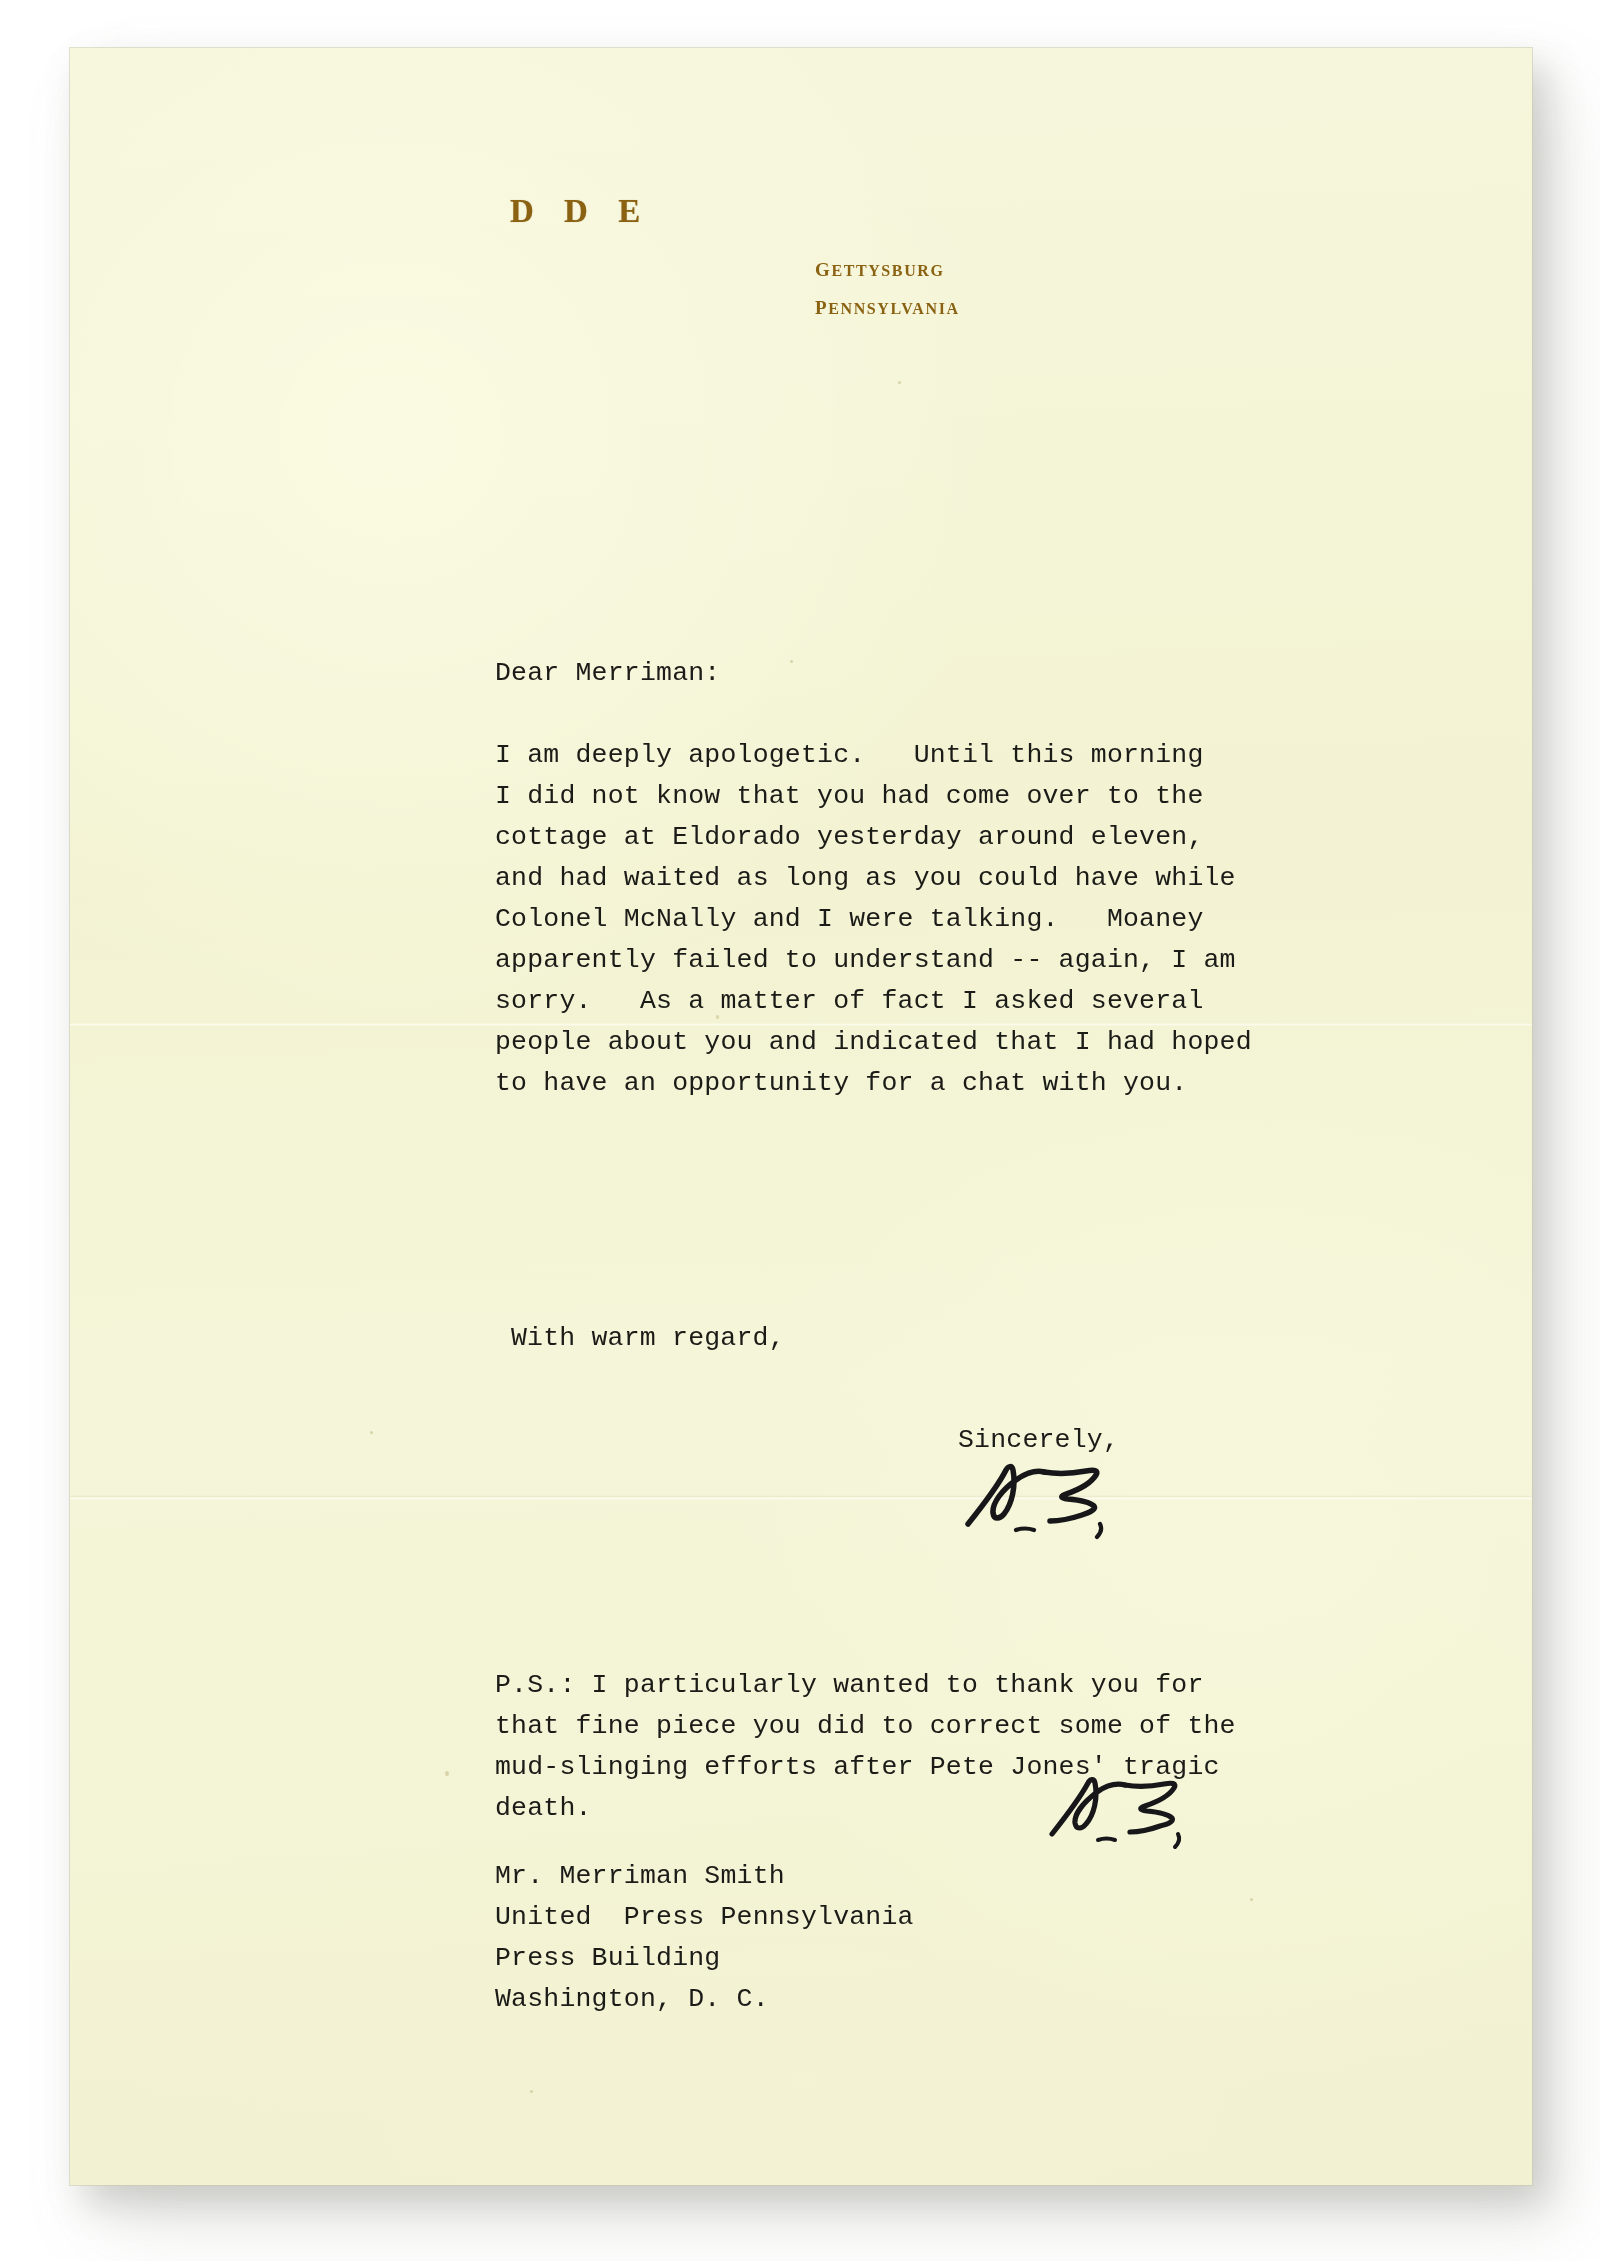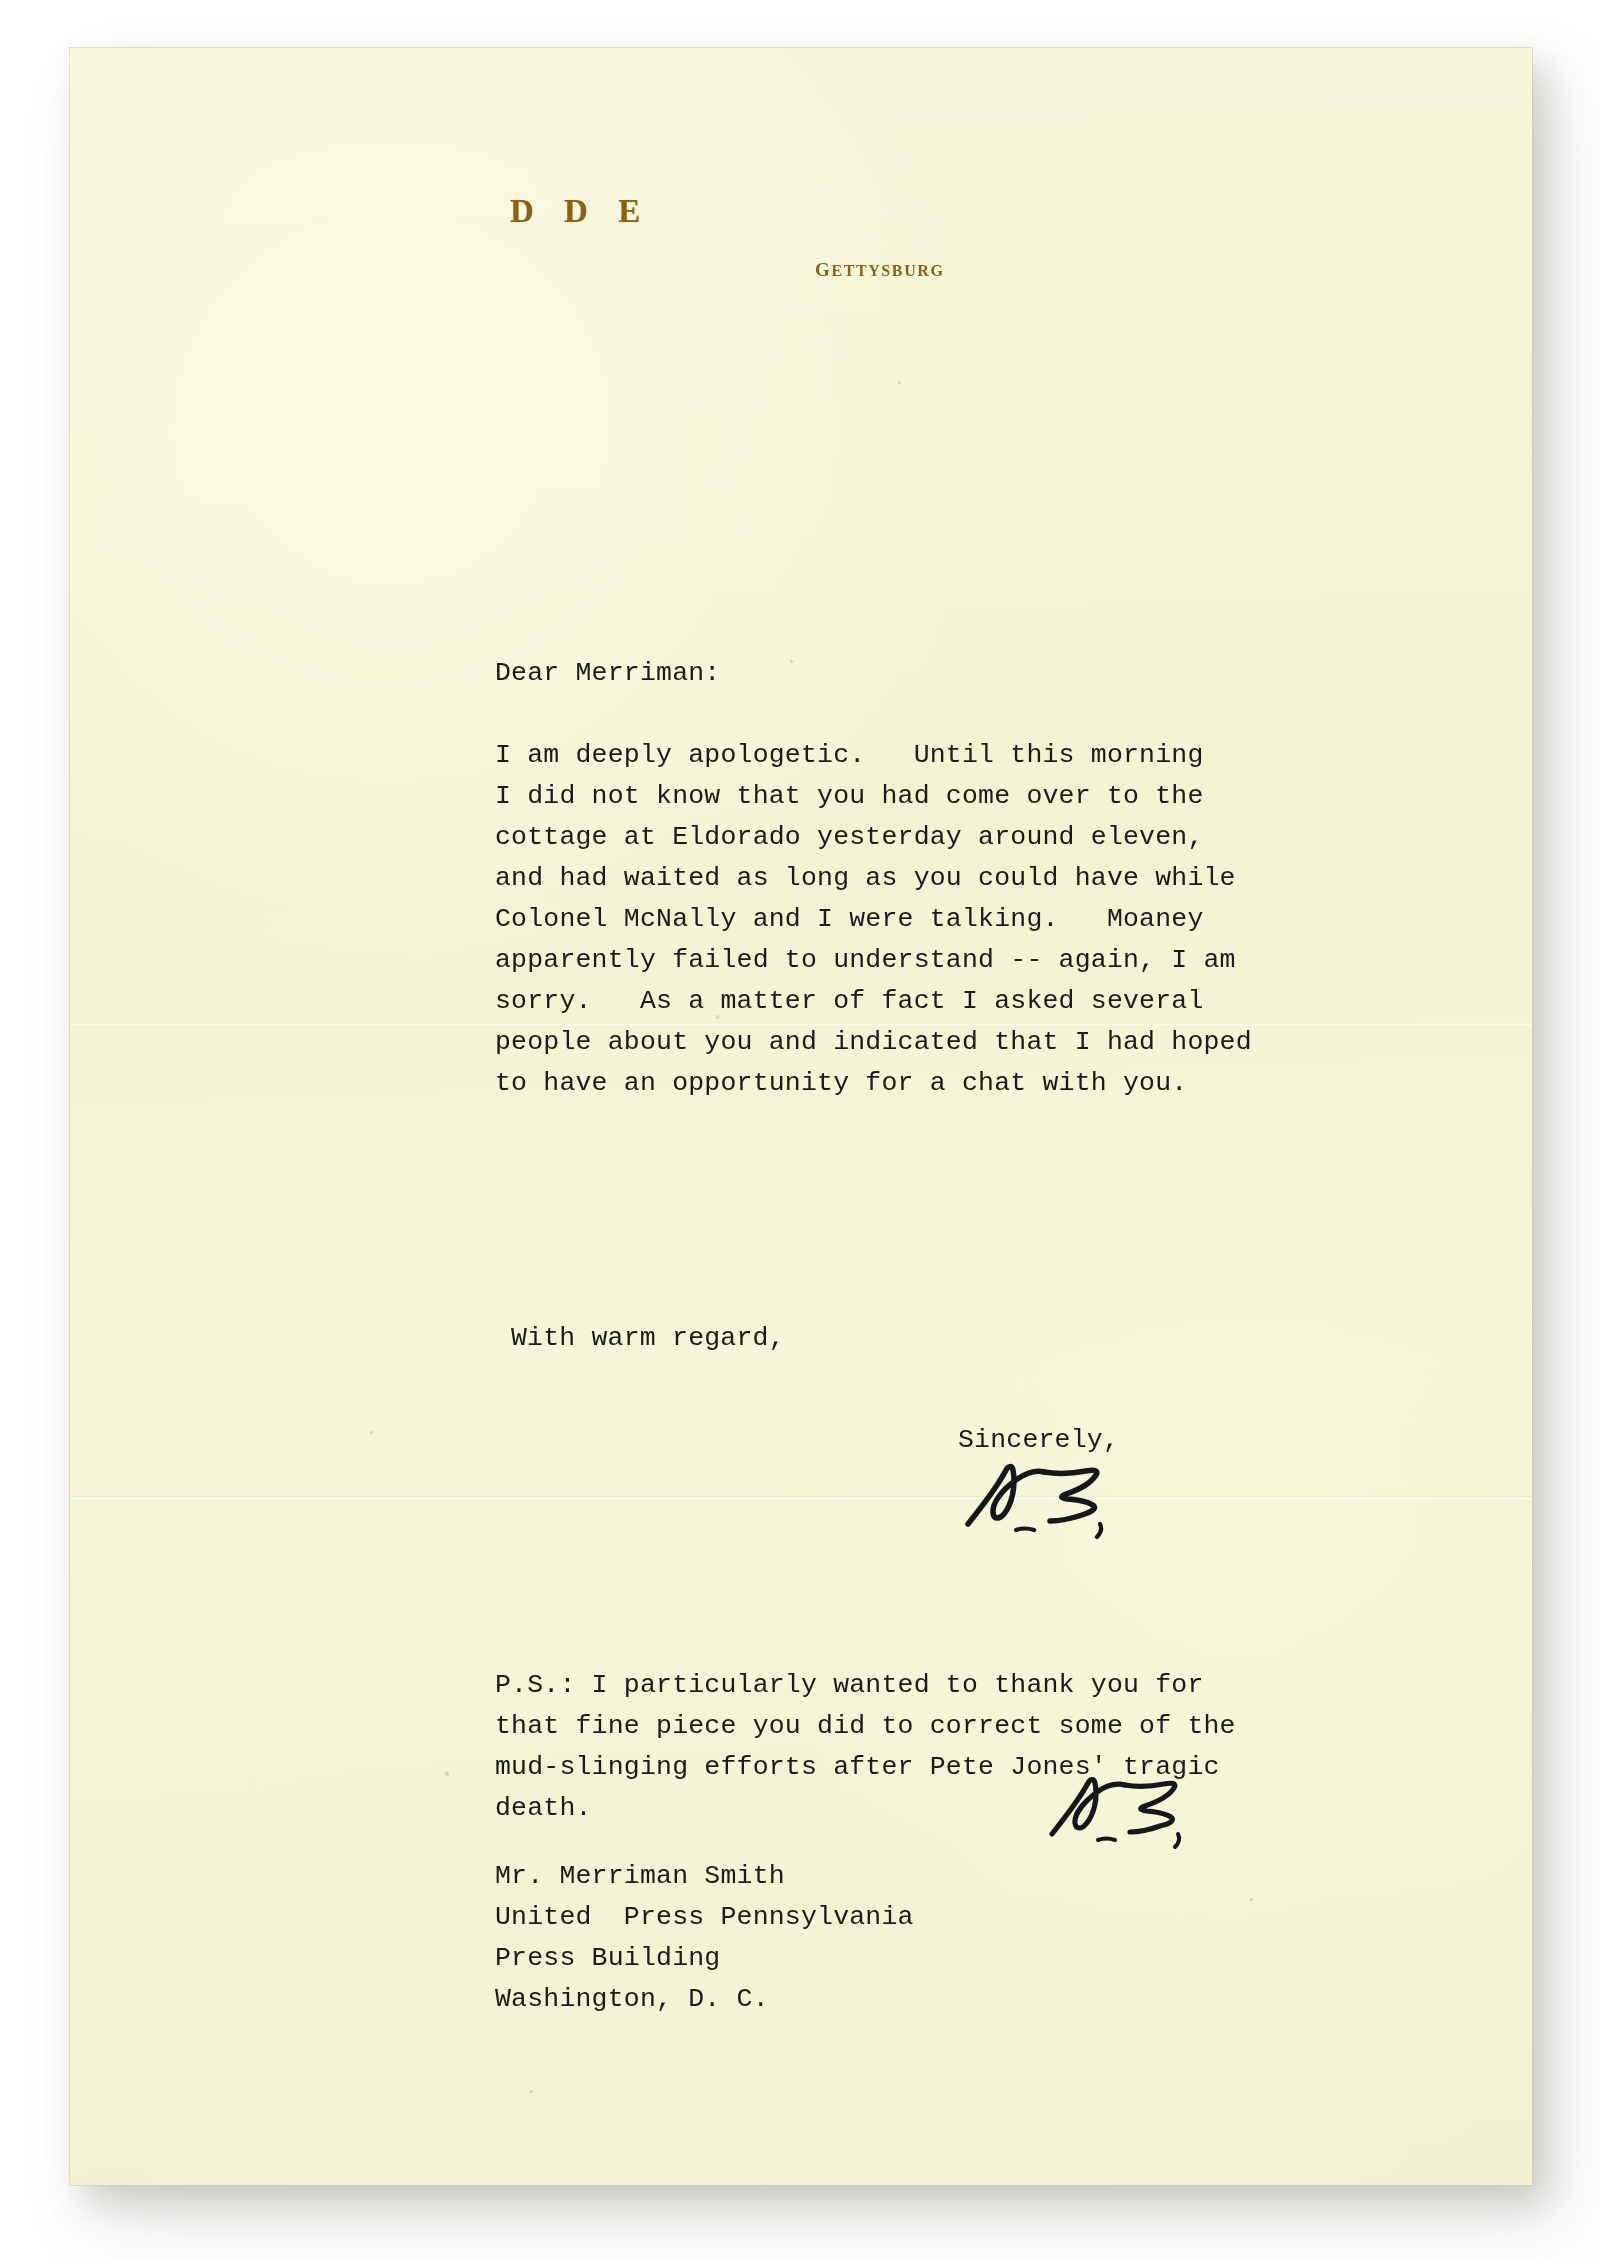--- a/index.html
+++ b/index.html
@@ -193,20 +193,21 @@
 <div id="page-sheet">
 
   <div id="paper-texture"></div>
   <div id="fold-crease-2"></div>
   <div id="fold-crease"></div>
 
   <div id="letterhead-initials">D D E</div>
 
   <div id="letterhead-location">
     <span class="loc-line">Gettysburg</span>
+    <span class="loc-line">Pennsylvania</span>
   </div>
 
 
   <div id="salutation" class="typed">Dear Merriman:</div>
 
   <div id="body-paragraph-1" class="typed">I am deeply apologetic.   Until this morning
 I did not know that you had come over to the
 cottage at Eldorado yesterday around eleven,
 and had waited as long as you could have while
 Colonel McNally and I were talking.   Moaney

